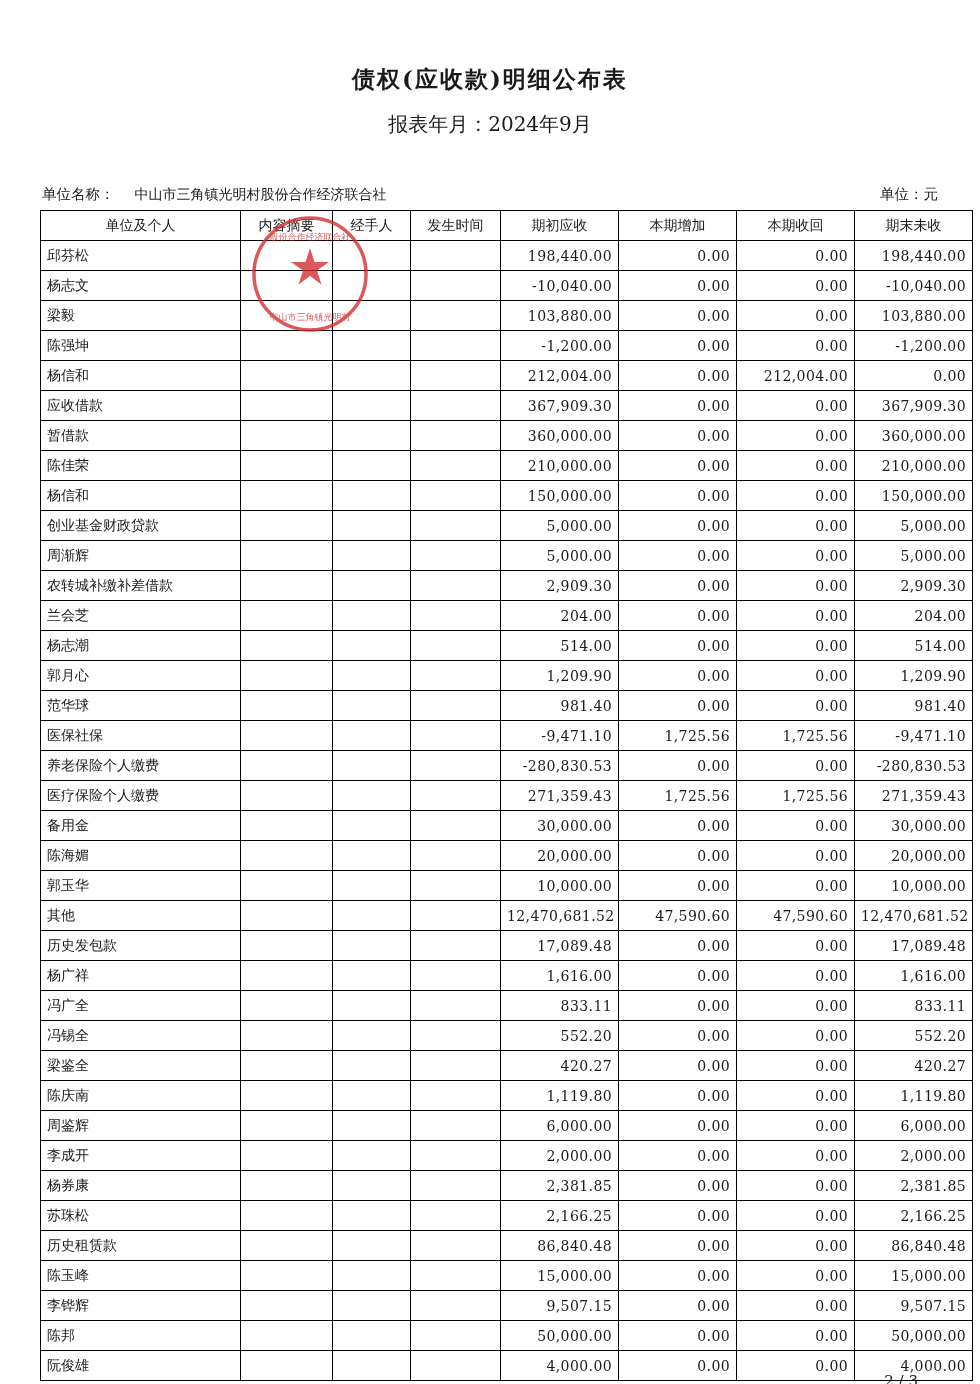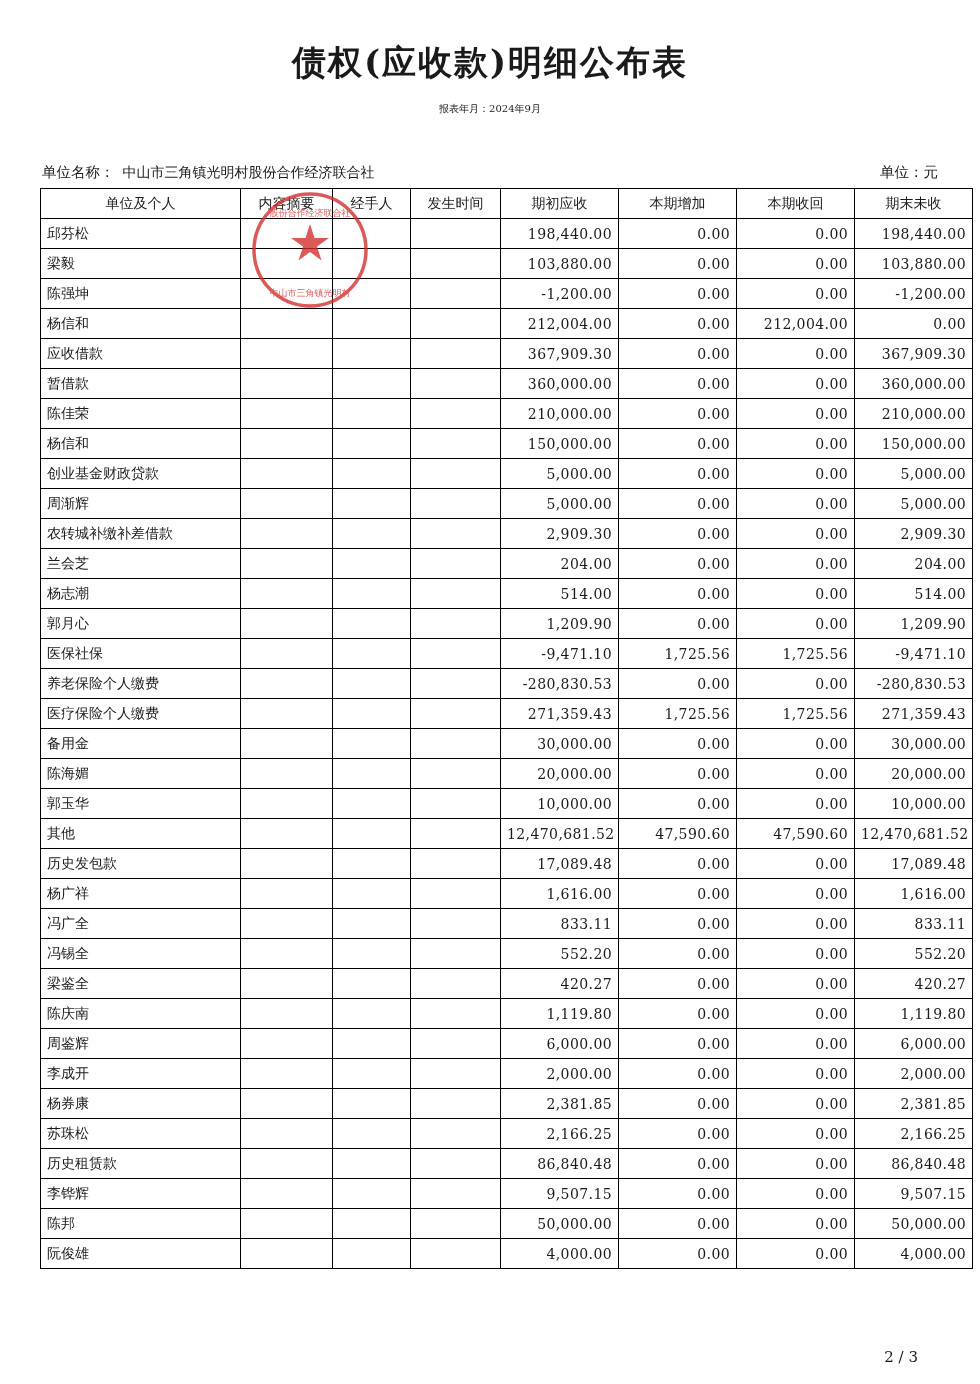--- a/index.html
+++ b/index.html
@@ -17,44 +17,44 @@
   }
   .page {
     position: relative;
     width: 980px;
     height: 1384px;
     box-sizing: border-box;
     padding: 0 40px;
   }
   .doc-title {
     text-align: center;
-    font-size: 34px;
+    font-size: 23px;
     font-weight: bold;
     letter-spacing: 2px;
-    margin-top: 40px;
+    margin-top: 64px;
     font-family: "DejaVu Serif", "Liberation Serif", serif;
   }
   .doc-subtitle {
     text-align: center;
-    font-size: 10px;
+    font-size: 20px;
     margin-top: 16px;
     font-family: "DejaVu Serif", "Liberation Serif", serif;
   }
   .meta-row {
     display: flex;
     justify-content: space-between;
     align-items: flex-end;
     margin-top: 14px;
     font-size: 14.5px;
     padding: 0 2px;
   }
   .meta-left {
     display: flex;
     align-items: flex-end;
-    gap: 8px;
+    gap: 20px;
   }
   .meta-label {
     font-size: 14.5px;
   }
   .meta-value {
     font-size: 14px;
   }
   .meta-right {
     font-size: 14.5px;
     margin-top: 33px;
@@ -155,20 +155,30 @@
           <td class="lvl1">邱芬松</td>
           <td></td>
           <td></td>
           <td></td>
           <td class="num">198,440.00</td>
           <td class="num">0.00</td>
           <td class="num">0.00</td>
           <td class="num">198,440.00</td>
         </tr>
         <tr>
+          <td class="lvl1">杨志文</td>
+          <td></td>
+          <td></td>
+          <td></td>
+          <td class="num">-10,040.00</td>
+          <td class="num">0.00</td>
+          <td class="num">0.00</td>
+          <td class="num">-10,040.00</td>
+        </tr>
+        <tr>
           <td class="lvl1">梁毅</td>
           <td></td>
           <td></td>
           <td></td>
           <td class="num">103,880.00</td>
           <td class="num">0.00</td>
           <td class="num">0.00</td>
           <td class="num">103,880.00</td>
         </tr>
         <tr>
@@ -283,20 +293,30 @@
         </tr>
         <tr>
           <td class="lvl2">郭月心</td>
           <td></td>
           <td></td>
           <td></td>
           <td class="num">1,209.90</td>
           <td class="num">0.00</td>
           <td class="num">0.00</td>
           <td class="num">1,209.90</td>
+        </tr>
+        <tr>
+          <td class="lvl2">范华球</td>
+          <td></td>
+          <td></td>
+          <td></td>
+          <td class="num">981.40</td>
+          <td class="num">0.00</td>
+          <td class="num">0.00</td>
+          <td class="num">981.40</td>
         </tr>
         <tr>
           <td class="lvl0">医保社保</td>
           <td></td>
           <td></td>
           <td></td>
           <td class="num">-9,471.10</td>
           <td class="num">1,725.56</td>
           <td class="num">1,725.56</td>
           <td class="num">-9,471.10</td>
@@ -463,20 +483,30 @@
         </tr>
         <tr>
           <td class="lvl1">历史租赁款</td>
           <td></td>
           <td></td>
           <td></td>
           <td class="num">86,840.48</td>
           <td class="num">0.00</td>
           <td class="num">0.00</td>
           <td class="num">86,840.48</td>
+        </tr>
+        <tr>
+          <td class="lvl2">陈玉峰</td>
+          <td></td>
+          <td></td>
+          <td></td>
+          <td class="num">15,000.00</td>
+          <td class="num">0.00</td>
+          <td class="num">0.00</td>
+          <td class="num">15,000.00</td>
         </tr>
         <tr>
           <td class="lvl2">李铧辉</td>
           <td></td>
           <td></td>
           <td></td>
           <td class="num">9,507.15</td>
           <td class="num">0.00</td>
           <td class="num">0.00</td>
           <td class="num">9,507.15</td>

